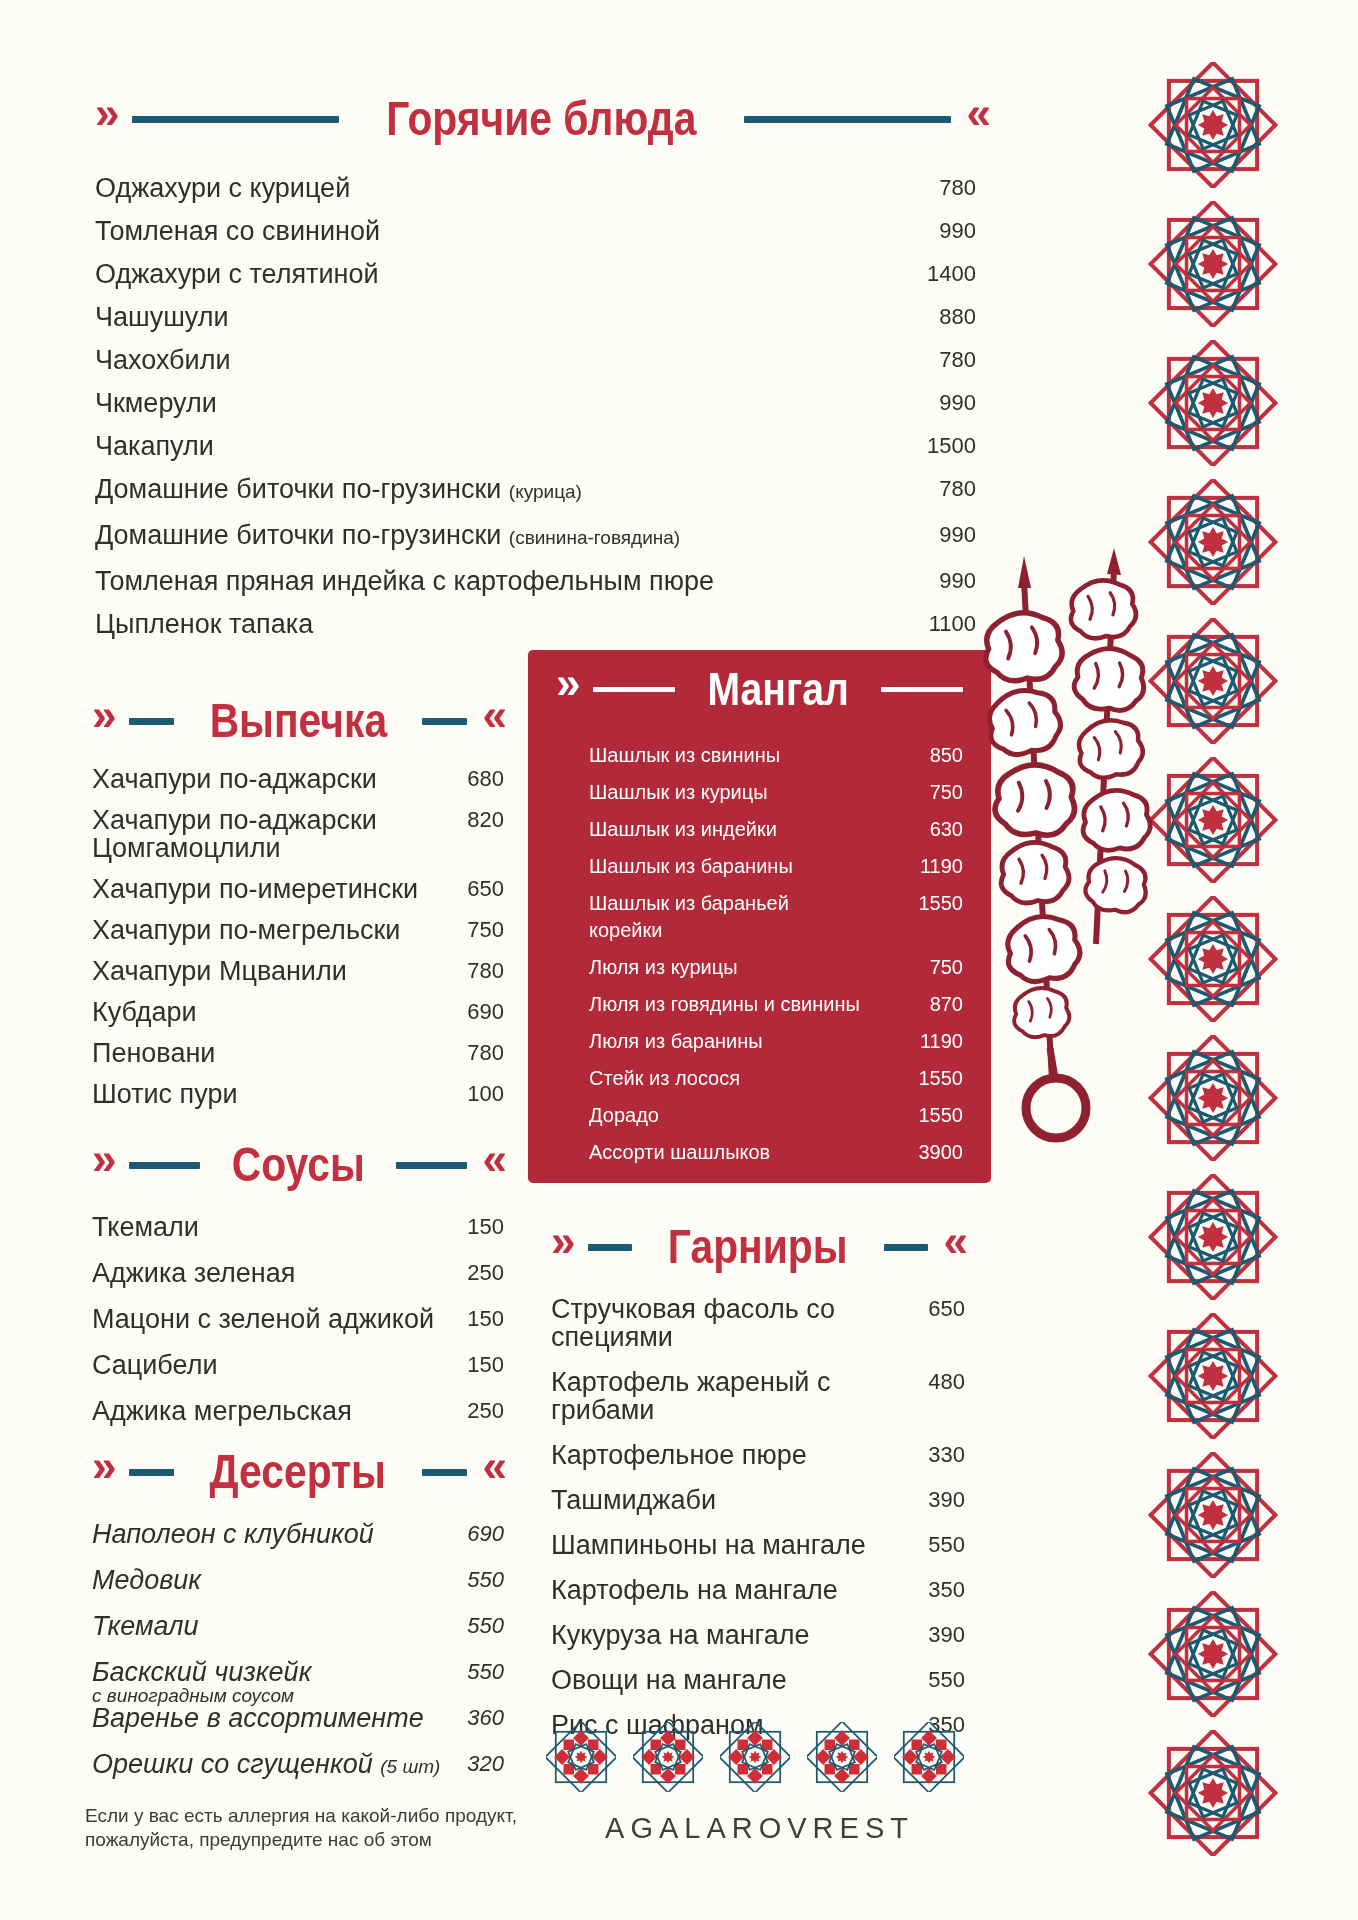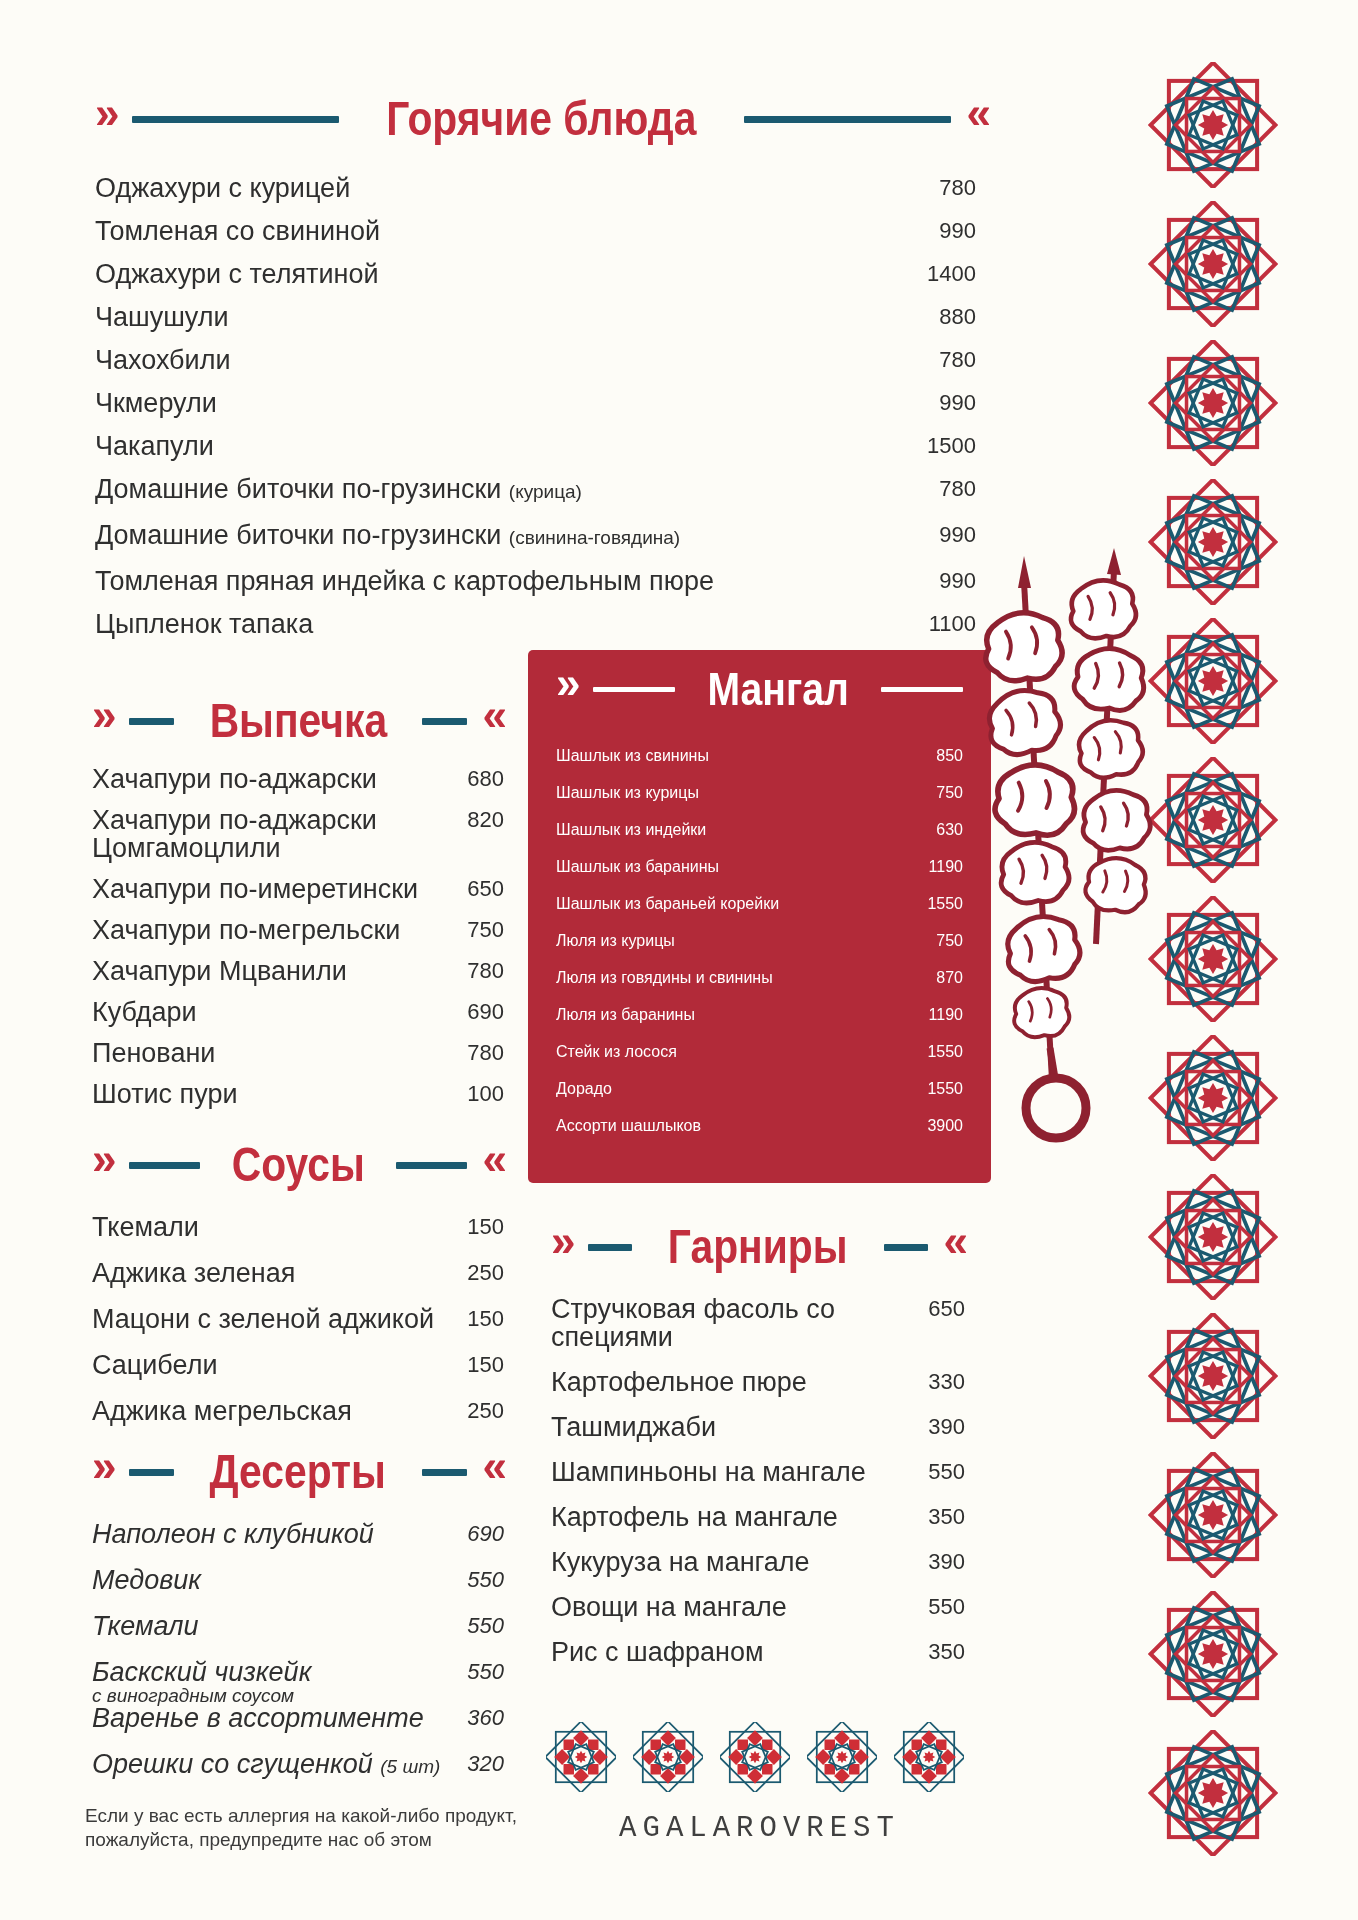--- a/index.html
+++ b/index.html
@@ -54,33 +54,33 @@
   #grill-box {
     position:absolute; left:528px; top:650px; width:463px; height:533px;
     background:#b22a39; border-radius:5px; padding:16px 28px 0 28px;
     color:#fff; z-index:1;
   }
   #grill-box .sec-title { color:#fff; font-size:46px; }
   #grill-box .rule { background:#fff; height:5px; }
   #grill-box .arr { color:#fff; }
   #grill-box .rows { margin-top:30px; }
   #grill-box .row { margin-bottom:10px; }
-  #grill-box .nm, #grill-box .pr { font-size:16px; line-height:27px; }
+  #grill-box .nm, #grill-box .pr { font-size:20px; line-height:27px;margin-left:33px; }
 
   
   .bigstar { position:absolute; left:1148px; width:130px; height:126px; }
 
   
   #bottom-stars { position:absolute; left:546px; top:1722px; display:flex; gap:17px; }
   .smallstar { width:70px; height:70px; }
 
   
   #brand {
     position:absolute; left:528px; top:1812px; width:463px;
-    text-align:center; font-size:29px; letter-spacing:6px; color:#3f3f3f;font-family:Liberation Mono, monospace;
+    text-align:center; font-size:29px; letter-spacing:6px; color:#3f3f3f;
   }
   #allergy {
     position:absolute; left:85px; top:1804px;
     font-size:19px; line-height:24px; color:#3b3b3b;
   }
   #allergy span { display:block; }
 
   
   #skewer { position:absolute; left:938px; top:548px; width:235px; height:640px; z-index:3; }
 </style>
@@ -336,20 +336,24 @@
     <span class="rule"></span>
     <h2 class="sec-title">Гарниры</h2>
     <span class="rule"></span>
     <span class="arr">«</span>
   </div>
   <div class="rows">
 
   <div class="row">
         <div class="nm"><span>Стручковая фасоль со специями</span> </div>
         <div class="pr">650</div>
+      </div>
+      <div class="row">
+        <div class="nm"><span>Картофель жареный с грибами</span> </div>
+        <div class="pr">480</div>
       </div>
       <div class="row">
         <div class="nm"><span>Картофельное пюре</span> </div>
         <div class="pr">330</div>
       </div>
       <div class="row">
         <div class="nm"><span>Ташмиджаби</span> </div>
         <div class="pr">390</div>
       </div>
       <div class="row">

